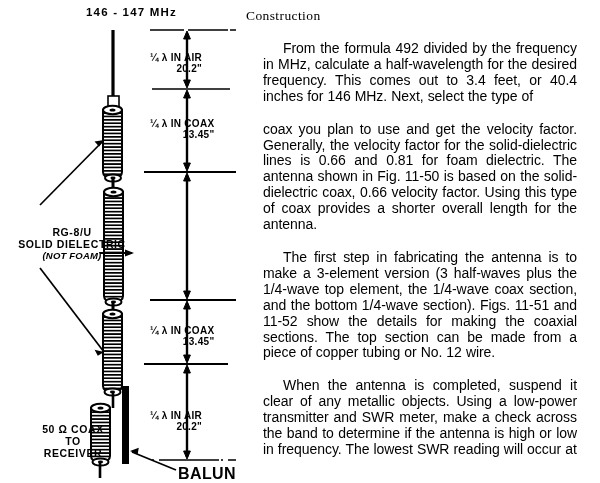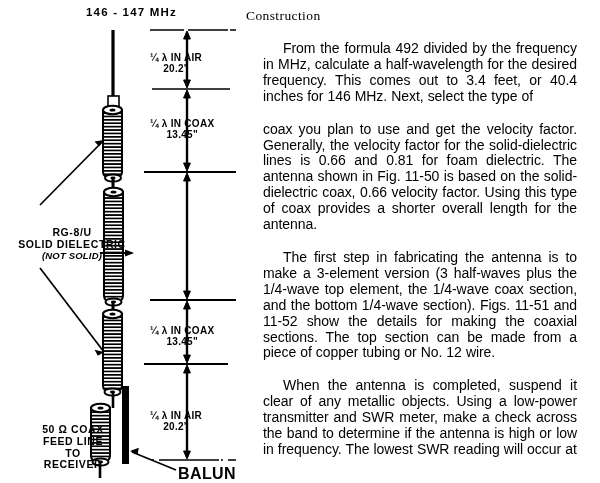--- a/index.html
+++ b/index.html
@@ -18,21 +18,21 @@
     font-family:"Liberation Sans", sans-serif;
     font-weight:bold;
     letter-spacing:0.6px;
     color:#000;
     white-space:nowrap;
     line-height:1.12;
   }
   .dim-label{
     font-size:10px;
     letter-spacing:0.3px;
-    text-align:center;
+    text-align:right;
   }
   .dim-label .val{display:block;}
 
   #lbl-freq{left:86px;top:6px;font-size:11.5px;letter-spacing:1.2px;}
 
   #lbl-dim-1{left:150px;top:52px;}
   #lbl-dim-2{left:150px;top:118px;}
   #lbl-dim-3{left:150px;top:222px;}
   #lbl-dim-4{left:150px;top:325px;}
   #lbl-dim-5{left:150px;top:410px;}
@@ -213,26 +213,25 @@
     </div>
 
     <div class="fig-text dim-label" id="lbl-dim-5">
       <span>¼ λ IN AIR</span>
       <span class="val">20.2"</span>
     </div>
 
     <div class="fig-text" id="lbl-rg8">
       <span>RG-8/U</span>
       <span class="l2">SOLID DIELECTRIC</span>
-      <span class="l3">(NOT SOLID)</span>
+      <span class="l3">(NOT FOAM)</span>
     </div>
 
     <div class="fig-text" id="lbl-feed">
       <span>50 Ω COAX</span>
-      <span>FEED LINE</span>
       <span>TO</span>
       <span>RECEIVER</span>
     </div>
 
     <div class="fig-text" id="lbl-balun">BALUN</div>
   </div>
 
   <div id="textcol">
     <h2 id="heading">Construction</h2>
     <p class="body">From the formula 492 divided by the frequency in MHz, calculate a half-wavelength for the desired frequency. This comes out to 3.4 feet, or 40.4 inches for 146 MHz. Next, select the type of</p>

